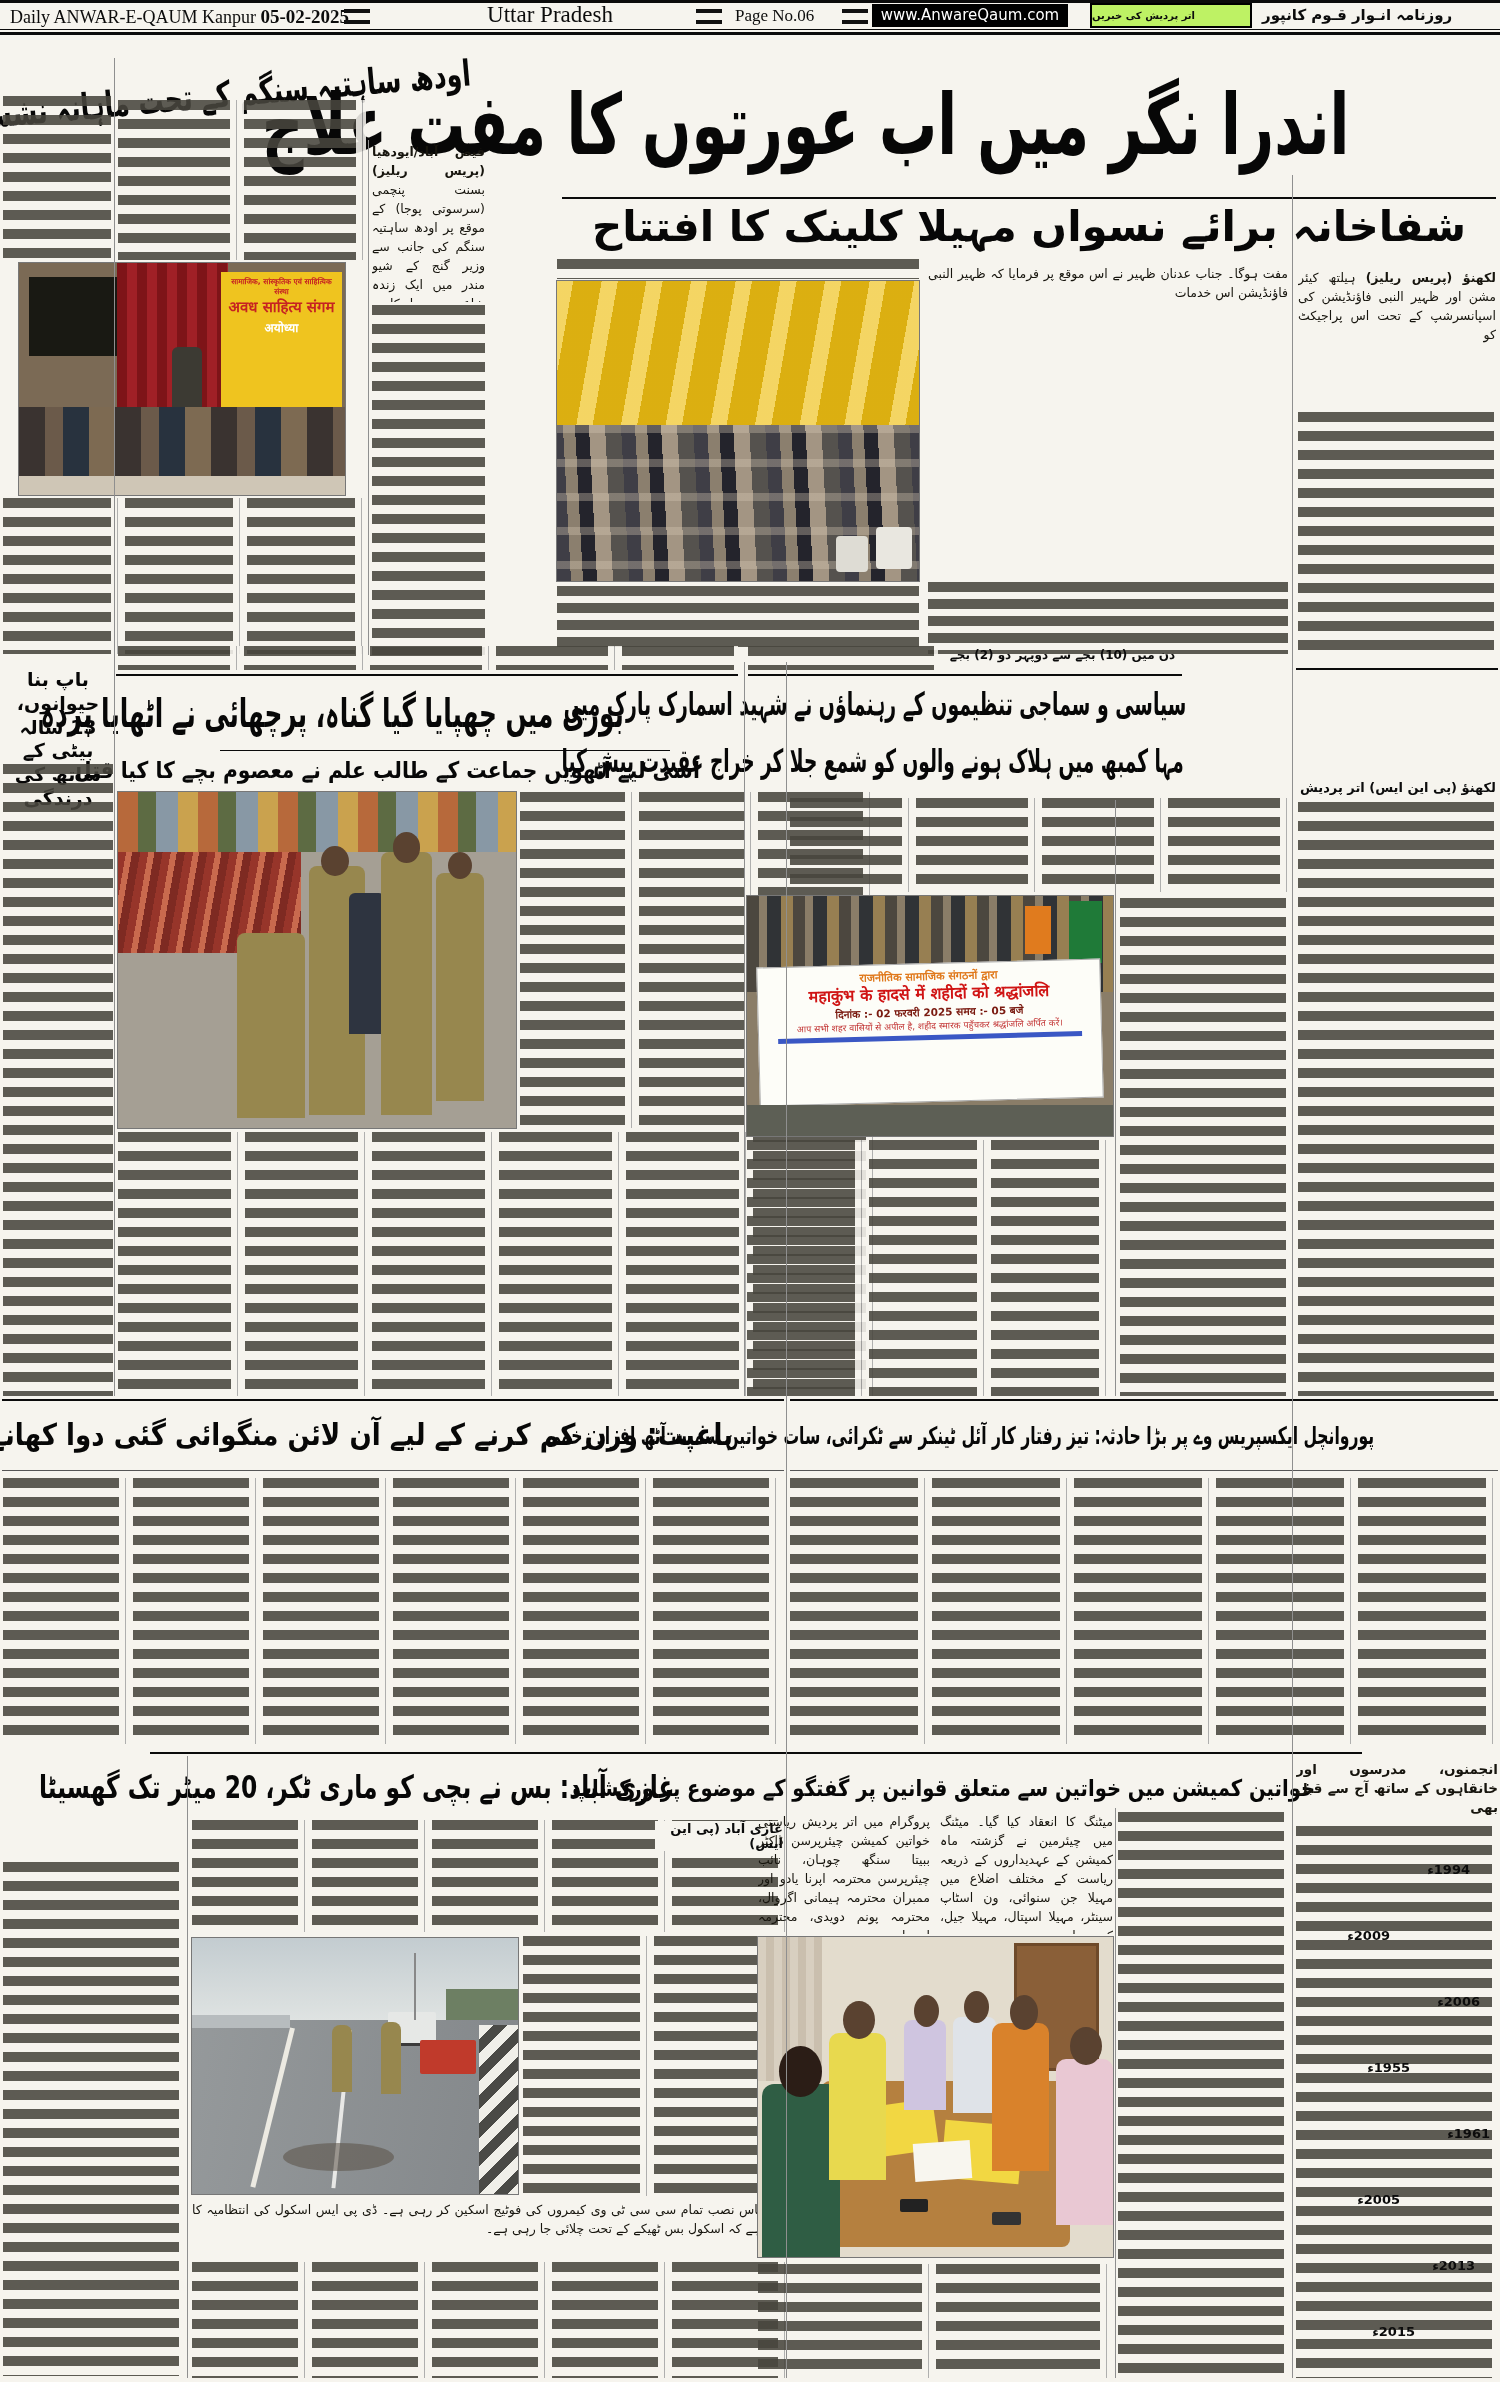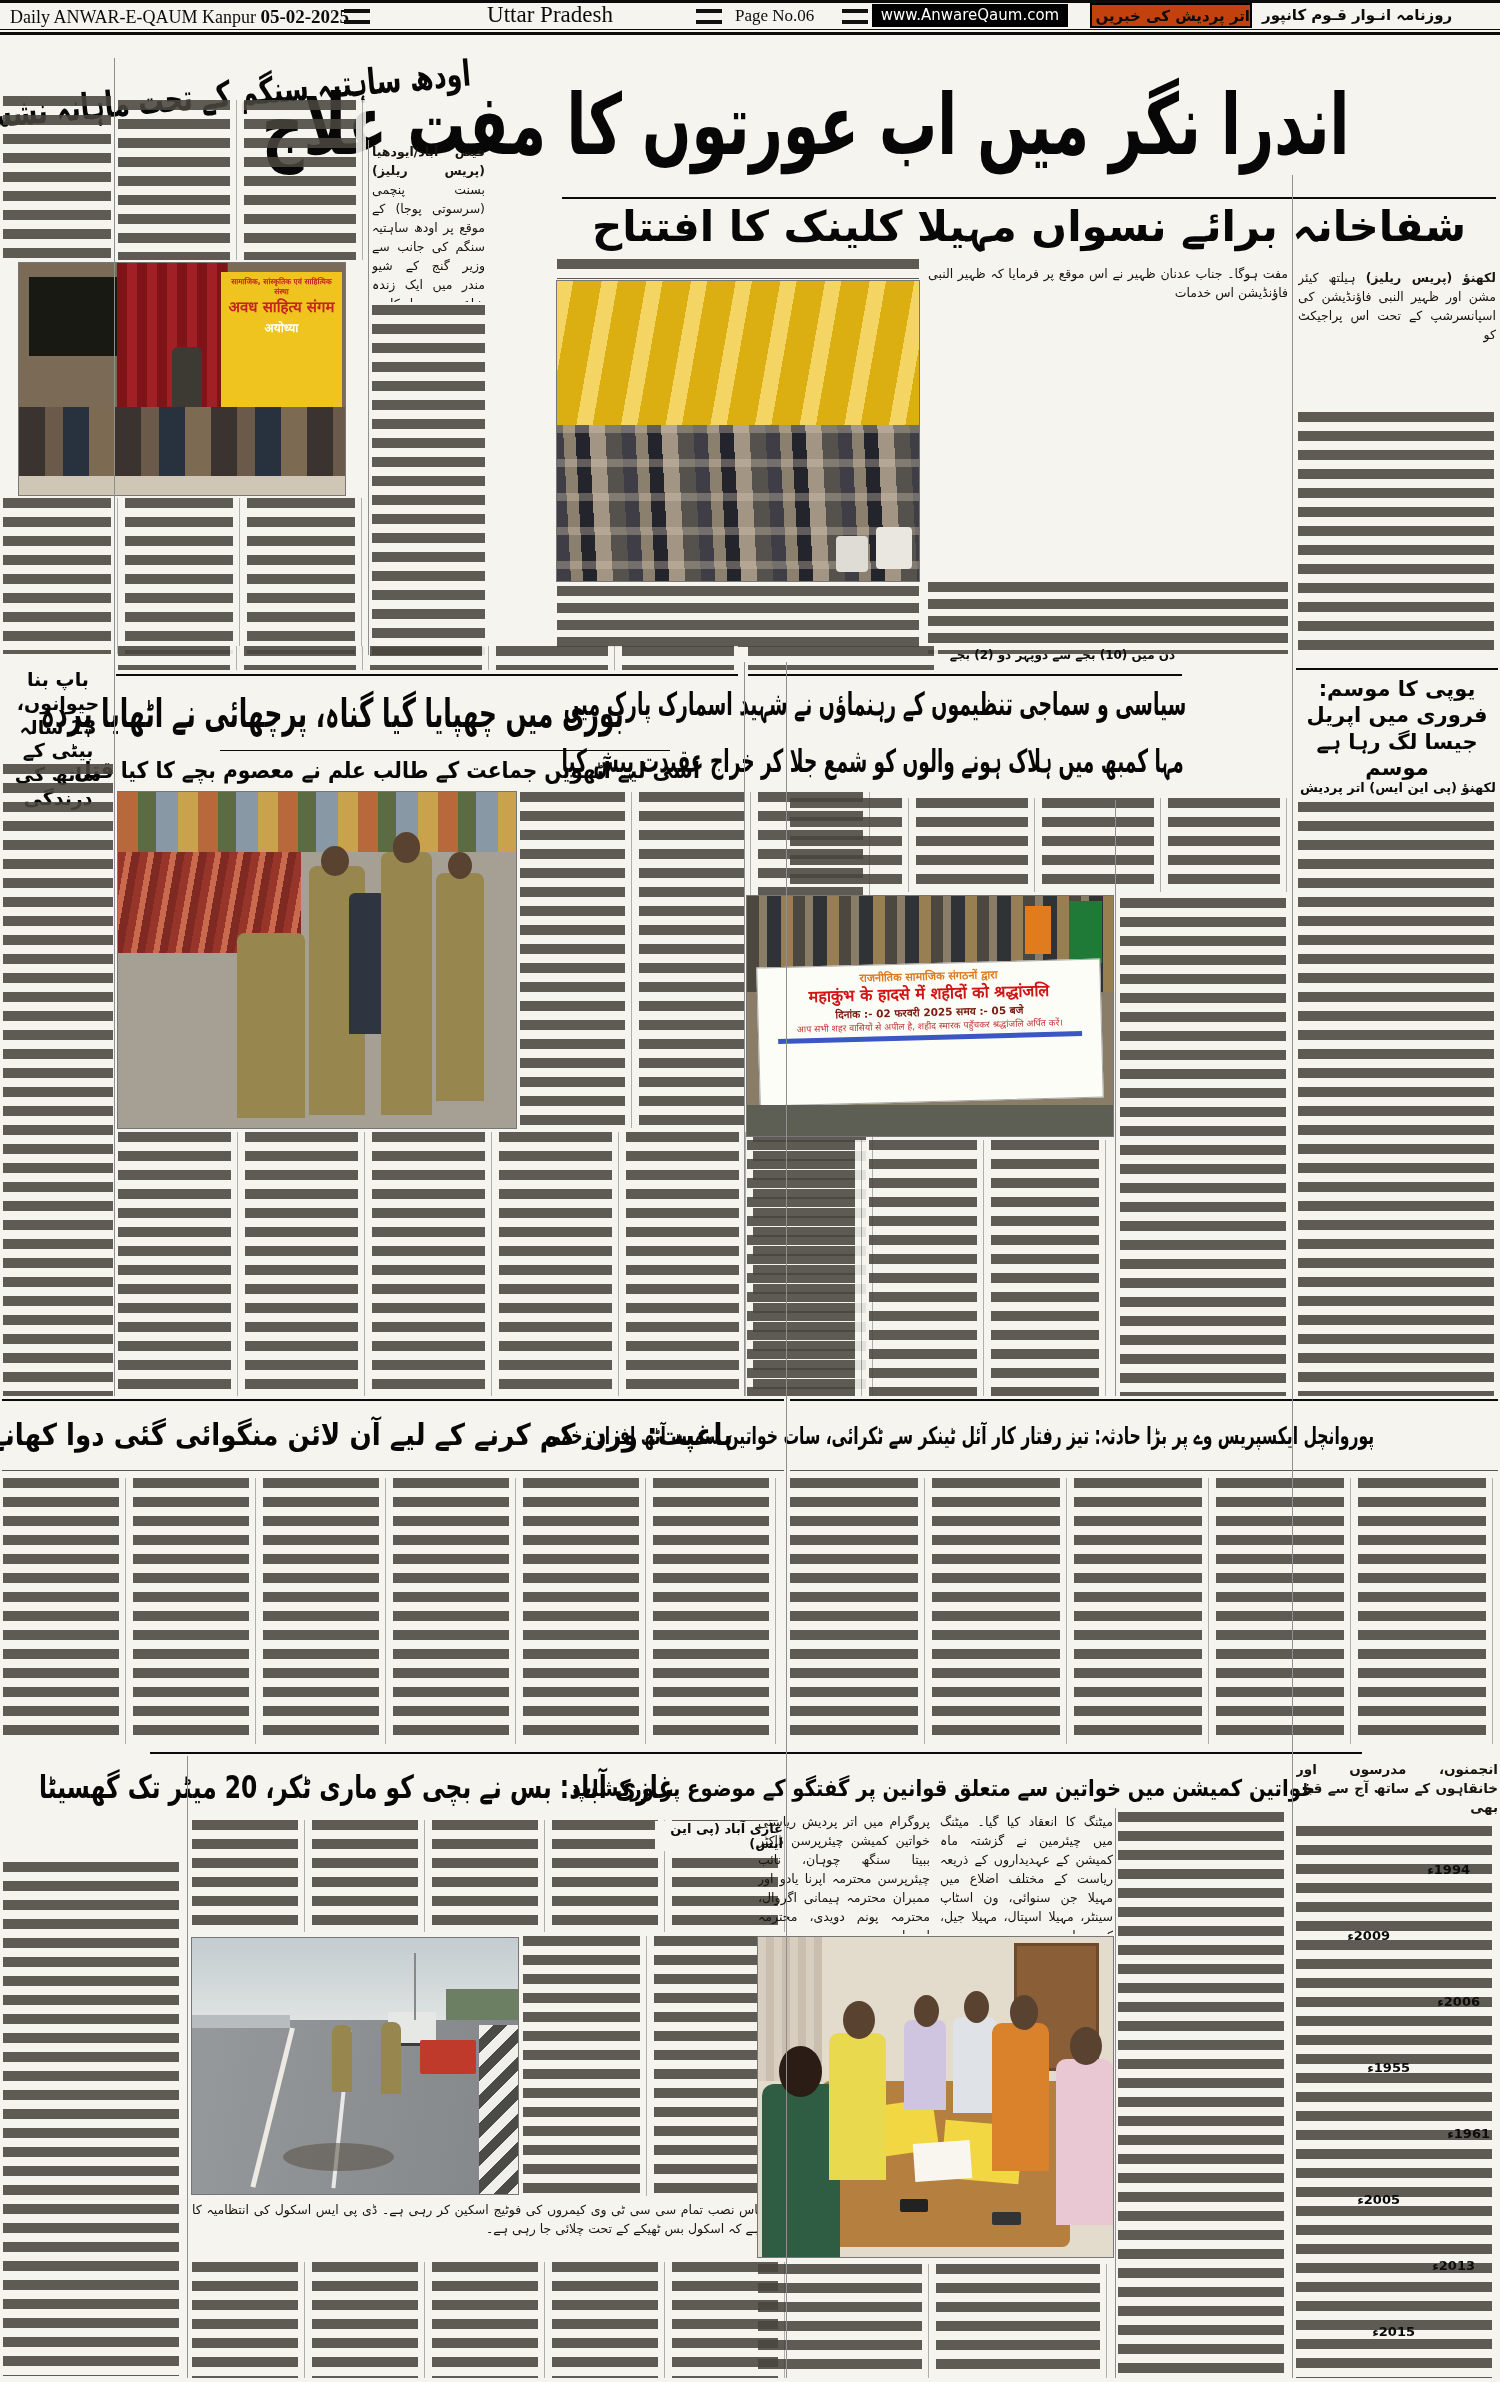--- a/index.html
+++ b/index.html
@@ -36,21 +36,21 @@
   <div class="abs serif" style="left:10px;top:6px;width:330px;height:24px;font-size:18px;white-space:nowrap">
     <span>Daily ANWAR-E-QAUM Kanpur</span>
     <span class="b" style="font-size:19px">05-02-2025</span>
   </div>
   <div class="abs lines" style="left:344px;top:9px"></div>
   <div class="abs serif" style="left:430px;top:2px;width:240px;font-size:23px;text-align:center">Uttar Pradesh</div>
   <div class="abs lines" style="left:696px;top:9px"></div>
   <div class="abs serif" style="left:735px;top:6px;width:100px;font-size:17px">Page No.06</div>
   <div class="abs lines" style="left:842px;top:9px"></div>
   <div class="abs" style="left:872px;top:4px;width:196px;height:23px;background:#000;color:#fff;font-size:15px;text-align:center;line-height:23px">www.AnwareQaum.com</div>
-  <div class="abs u b" style="left:1090px;top:3px;width:162px;height:25px;border:2px solid #000;font-size:15px;text-align:right;line-height:22px;background:#c2410c">اتر پردیش کی خبریں</div>
+  <div class="abs u b" style="left:1090px;top:3px;width:162px;height:25px;border:2px solid #000;font-size:10px;text-align:left;line-height:22px;background:#bef264">اتر پردیش کی خبریں</div>
   <div class="abs u b" style="left:1262px;top:6px;width:234px;font-size:15px;text-align:left">روزنامہ انـوار قـوم کانپور</div>
   <div class="abs hrB" style="left:0;top:29px;width:1500px;height:1px"></div>
   <div class="abs hrB" style="left:0;top:32px;width:1500px;height:3px"></div>
 
   <div class="abs u hd" style="left:8px;top:62px;width:545px;height:58px;font-size:36px;line-height:56px;transform:rotate(-5deg) scaleX(.7)">اودھ ساہتیہ سنگم کے تحت ماہانہ نشست منعقد ہوئی</div>
 
   <div class="abs u hd" style="left:555px;top:56px;width:940px;height:142px;font-size:84px;line-height:138px;transform:scaleX(.69)">اندرا نگر میں اب عورتوں کا مفت علاج</div>
   <div class="abs hrB" style="left:562px;top:197px;width:934px;height:2px"></div>
   <div class="abs u hd" style="left:562px;top:201px;width:934px;height:54px;font-size:42px;line-height:52px">شفاخانہ برائے نسواں مہیلا کلینک کا افتتاح</div>
 
@@ -105,21 +105,20 @@
   <div class="abs hrB" style="left:220px;top:750px;width:450px;height:1px"></div>
   <div class="abs u hd" style="left:150px;top:755px;width:585px;height:32px;font-size:23px;line-height:30px;transform:scaleX(.88)">اسی لیے آٹھویں جماعت کے طالب علم نے معصوم بچے کا کیا قتل</div>
 
   <div class="abs u hd" style="left:784px;top:680px;width:506px;height:50px;font-size:32px;line-height:48px;transform:scaleX(.59)">سیاسی و سماجی تنظیموں کے رہنماؤں نے شہید اسمارک پارک میں</div>
   <div class="abs u hd" style="left:784px;top:736px;width:506px;height:54px;font-size:32px;line-height:50px;transform:scaleX(.58)">مہا کمبھ میں ہلاک ہونے والوں کو شمع جلا کر خراج عقیدت پیش کیا</div>
 
   <div class="abs u hd wrap" style="left:3px;top:668px;width:110px;height:92px;font-size:19px">باپ بنا حیوانوں، 13 سالہ بیٹی کے ساتھ کی درندگی</div>
   <div class="abs sim" style="left:3px;top:764px;width:110px;height:632px;--cw:200px"></div>
 
   <div class="abs hrB" style="left:1296px;top:668px;width:202px;height:2px"></div>
-  <div class="abs u hd wrap" style="left:1298px;top:676px;width:198px;height:100px;font-size:21px;white-space:normal">یوپی کا موسم: فروری میں اپریل جیسا لگ رہا ہے موسم</div>
   <div class="abs u b" style="left:1298px;top:780px;width:198px;font-size:13px;text-align:right">لکھنؤ (پی این ایس) اتر پردیش</div>
   <div class="abs sim" style="left:1298px;top:802px;width:198px;height:594px;--cw:210px"></div>
 
   <div class="abs sim" style="left:520px;top:792px;width:356px;height:336px;--cw:119px"></div>
   <div class="abs sim" style="left:118px;top:1132px;width:758px;height:264px;--cw:127px"></div>
 
   <div class="abs photo" style="left:118px;top:792px;width:398px;height:336px;background:#a59f94">
     <div class="ph" style="left:0;top:0;width:100%;height:18%;background:repeating-linear-gradient(90deg,#b7693b 0 20px,#5d6b43 20px 38px,#8898a5 38px 60px,#caa24e 60px 80px)"></div>
     <div class="ph" style="left:0;top:18%;width:46%;height:30%;background:repeating-linear-gradient(100deg,#97352a 0 8px,#c96a4e 8px 14px,#7e2a22 14px 22px)"></div>
     <div class="ph khaki" style="left:30%;top:42%;width:17%;height:55%"></div>

